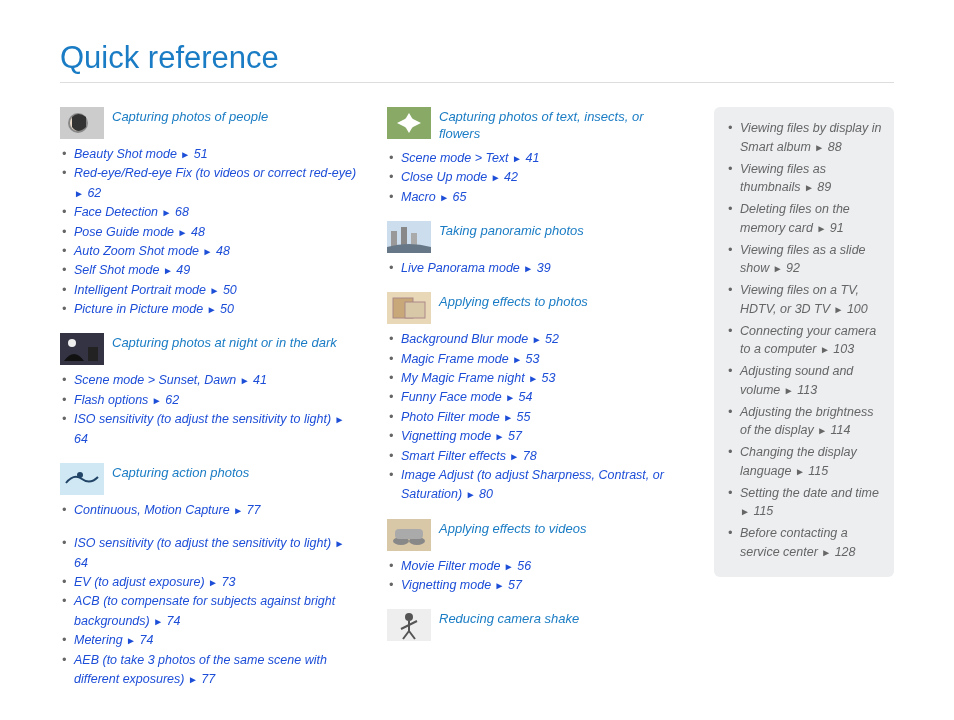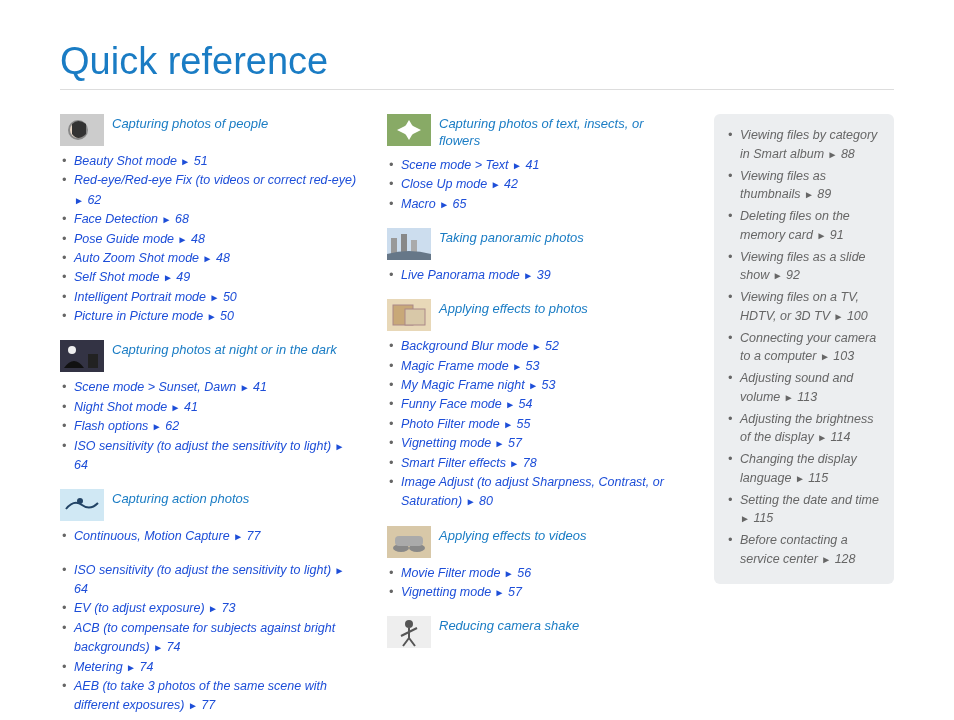--- a/index.html
+++ b/index.html
@@ -6,21 +6,21 @@
     margin: 0;
     padding: 40px 60px;
     font-family: Arial, Helvetica, sans-serif;
     font-size: 13px;
     color: #444;
     width: 954px;
     box-sizing: border-box;
     background: #fff;
   }
   h1 {
-    font-size: 38px;
+    font-size: 31px;
     font-weight: 300;
     color: #1a7cc4;
     margin: 0 0 4px 0;
     border-bottom: 1px solid #ddd;
     padding-bottom: 6px;
   }
   .columns {
     display: flex;
     gap: 28px;
     margin-top: 24px;
@@ -124,21 +124,20 @@
               <rect width="44" height="32" fill="#334"></rect>
               <circle cx="12" cy="10" r="4" fill="#eee"></circle>
               <path d="M4 28 Q14 14 24 28 Z" fill="#111"></path>
               <rect x="28" y="14" width="10" height="14" fill="#222"></rect>
             </svg>
           </div>
           <div class="sec-title">Capturing photos at night or in the dark</div>
         </div>
         <ul class="items">
           <li><span>Scene mode &gt; Sunset, Dawn </span><span class="arrow">►</span><span> 41</span></li>
-          <li><span>Night Shot mode </span><span class="arrow">►</span><span> 41</span></li>
           <li><span>Flash options </span><span class="arrow">►</span><span> 62</span></li>
           <li><span>ISO sensitivity (to adjust the sensitivity to light) </span><span class="arrow">►</span><span> 64</span></li>
         </ul>
       </div>
       <div class="section">
         <div class="section-head">
           <div class="thumb">
             <svg viewBox="0 0 44 32">
               <rect width="44" height="32" fill="#d0e8f4"></rect>
               <path d="M6 20 Q14 10 22 16 Q30 22 38 14" stroke="#246" stroke-width="2" fill="none"></path>
@@ -243,21 +242,21 @@
               <circle cx="22" cy="8" r="4" fill="#555"></circle>
               <path d="M22 12 L22 22 M22 16 L14 20 M22 16 L30 12 M22 22 L16 30 M22 22 L28 30" stroke="#555" stroke-width="2" fill="none"></path>
             </svg>
           </div>
           <div class="sec-title">Reducing camera shake</div>
         </div>
       </div>
     </div>
   <div class="sidebar">
     <ul class="items" id="sidebar-list">
-        <li><span>Viewing files by category in Smart album </span><span class="arrow">►</span><span> 88</span></li>
+        <li><span>Viewing files by display in Smart album </span><span class="arrow">►</span><span> 88</span></li>
         <li><span>Viewing files as thumbnails </span><span class="arrow">►</span><span> 89</span></li>
         <li><span>Deleting files on the memory card </span><span class="arrow">►</span><span> 91</span></li>
         <li><span>Viewing files as a slide show </span><span class="arrow">►</span><span> 92</span></li>
         <li><span>Viewing files on a TV, HDTV, or 3D TV </span><span class="arrow">►</span><span> 100</span></li>
         <li><span>Connecting your camera to a computer </span><span class="arrow">►</span><span> 103</span></li>
         <li><span>Adjusting sound and volume </span><span class="arrow">►</span><span> 113</span></li>
         <li><span>Adjusting the brightness of the display </span><span class="arrow">►</span><span> 114</span></li>
         <li><span>Changing the display language </span><span class="arrow">►</span><span> 115</span></li>
         <li><span>Setting the date and time </span><span class="arrow">►</span><span> 115</span></li>
         <li><span>Before contacting a service center </span><span class="arrow">►</span><span> 128</span></li>

